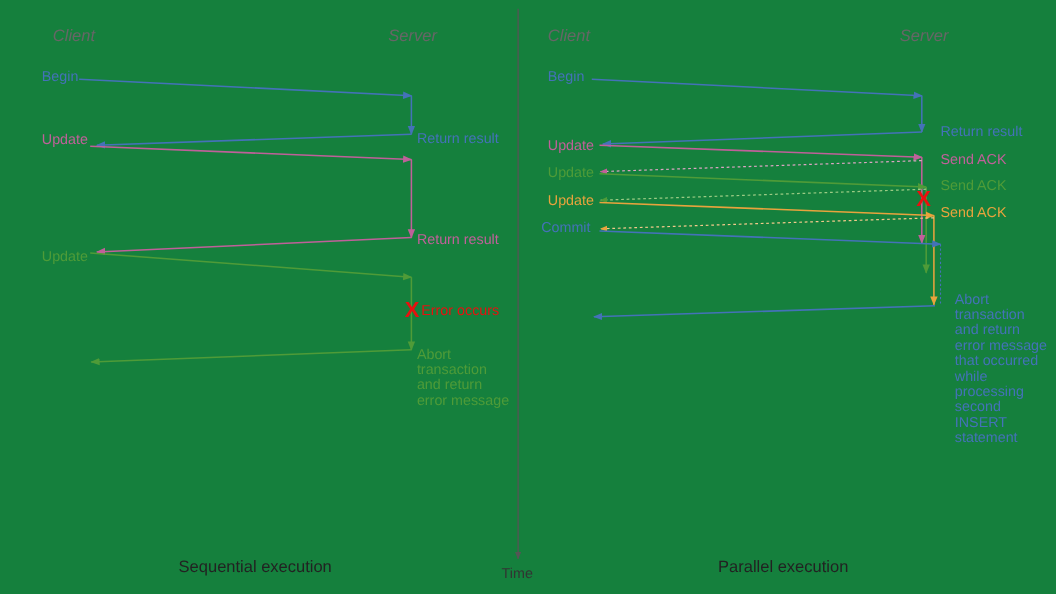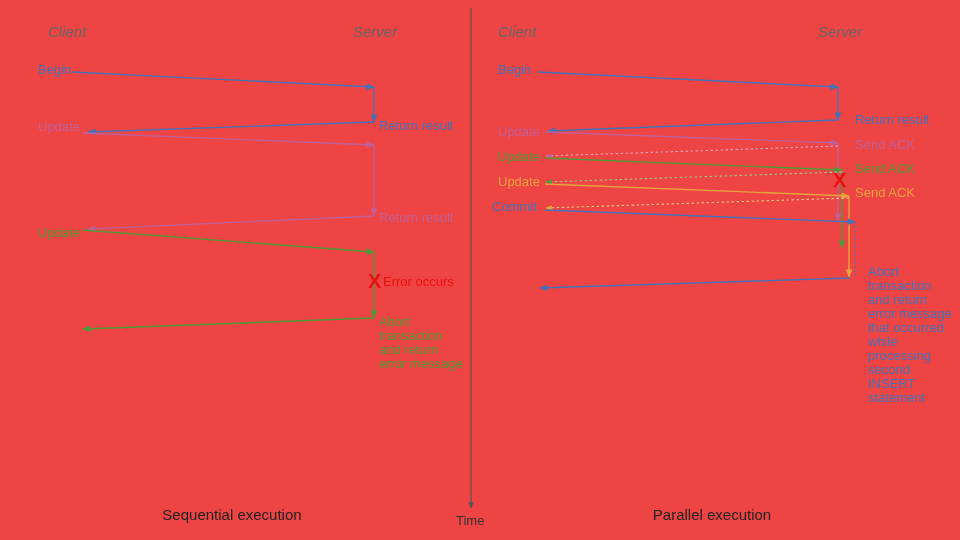--- a/index.html
+++ b/index.html
@@ -11,21 +11,21 @@
   body {
     width: 960px;
     height: 540px;
     overflow: hidden;
     font-family: "Liberation Sans", sans-serif;
   }
   #stage {
     position: relative;
     width: 960px;
     height: 540px;
-    background: #ef4444;
+    background: #15803d;
   }
   svg#diagram {
     position: absolute;
     left: 0;
     top: 0;
     width: 960px;
     height: 540px;
   }
   .lane-title {
     font-style: italic;

